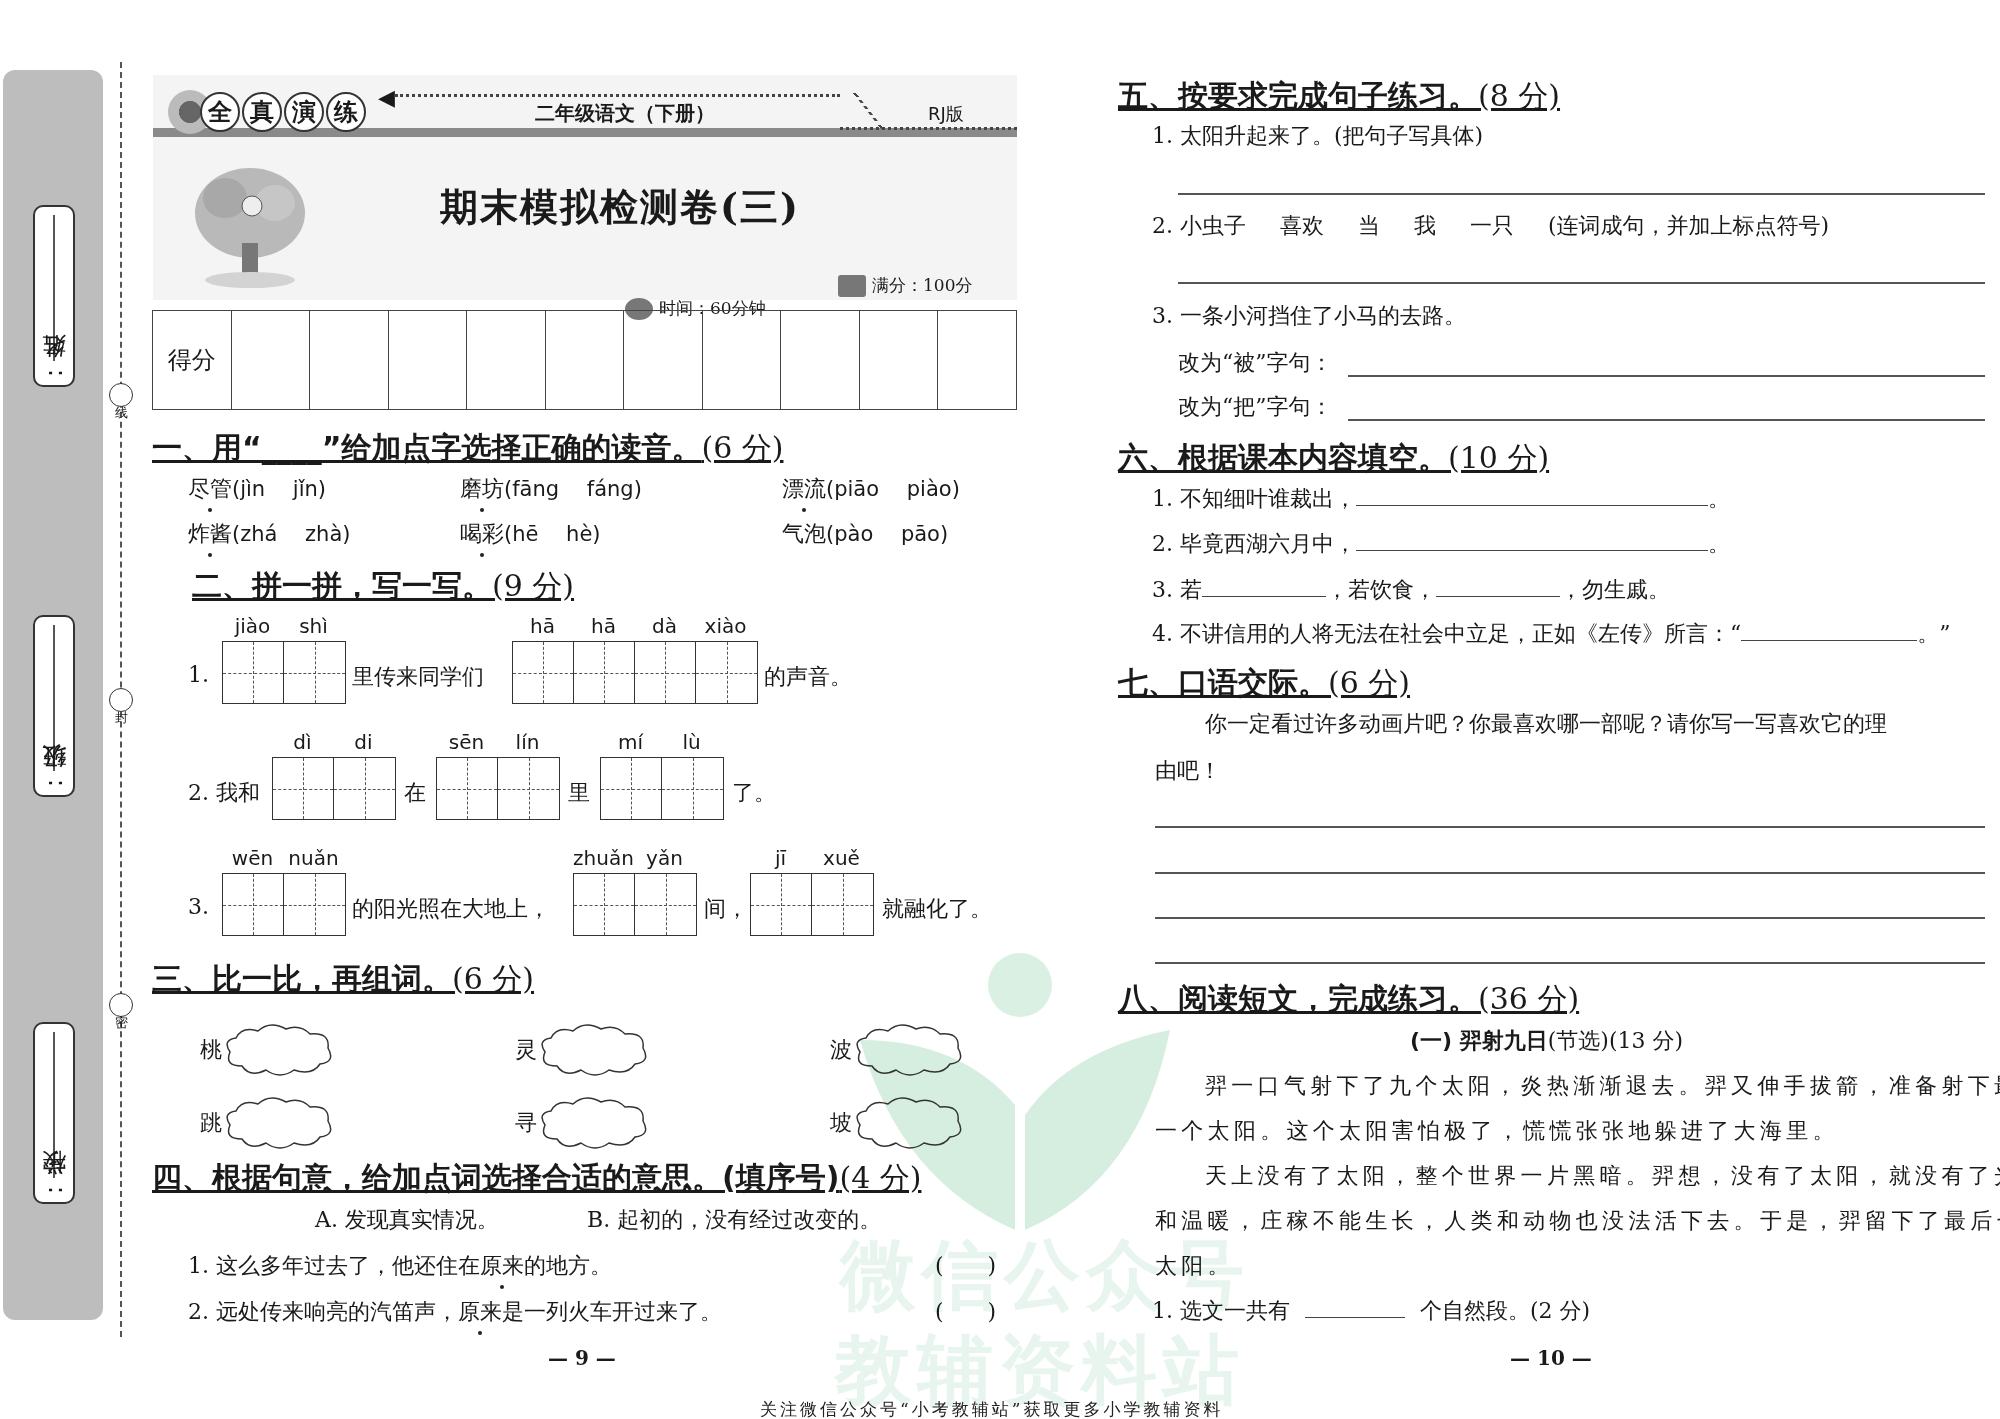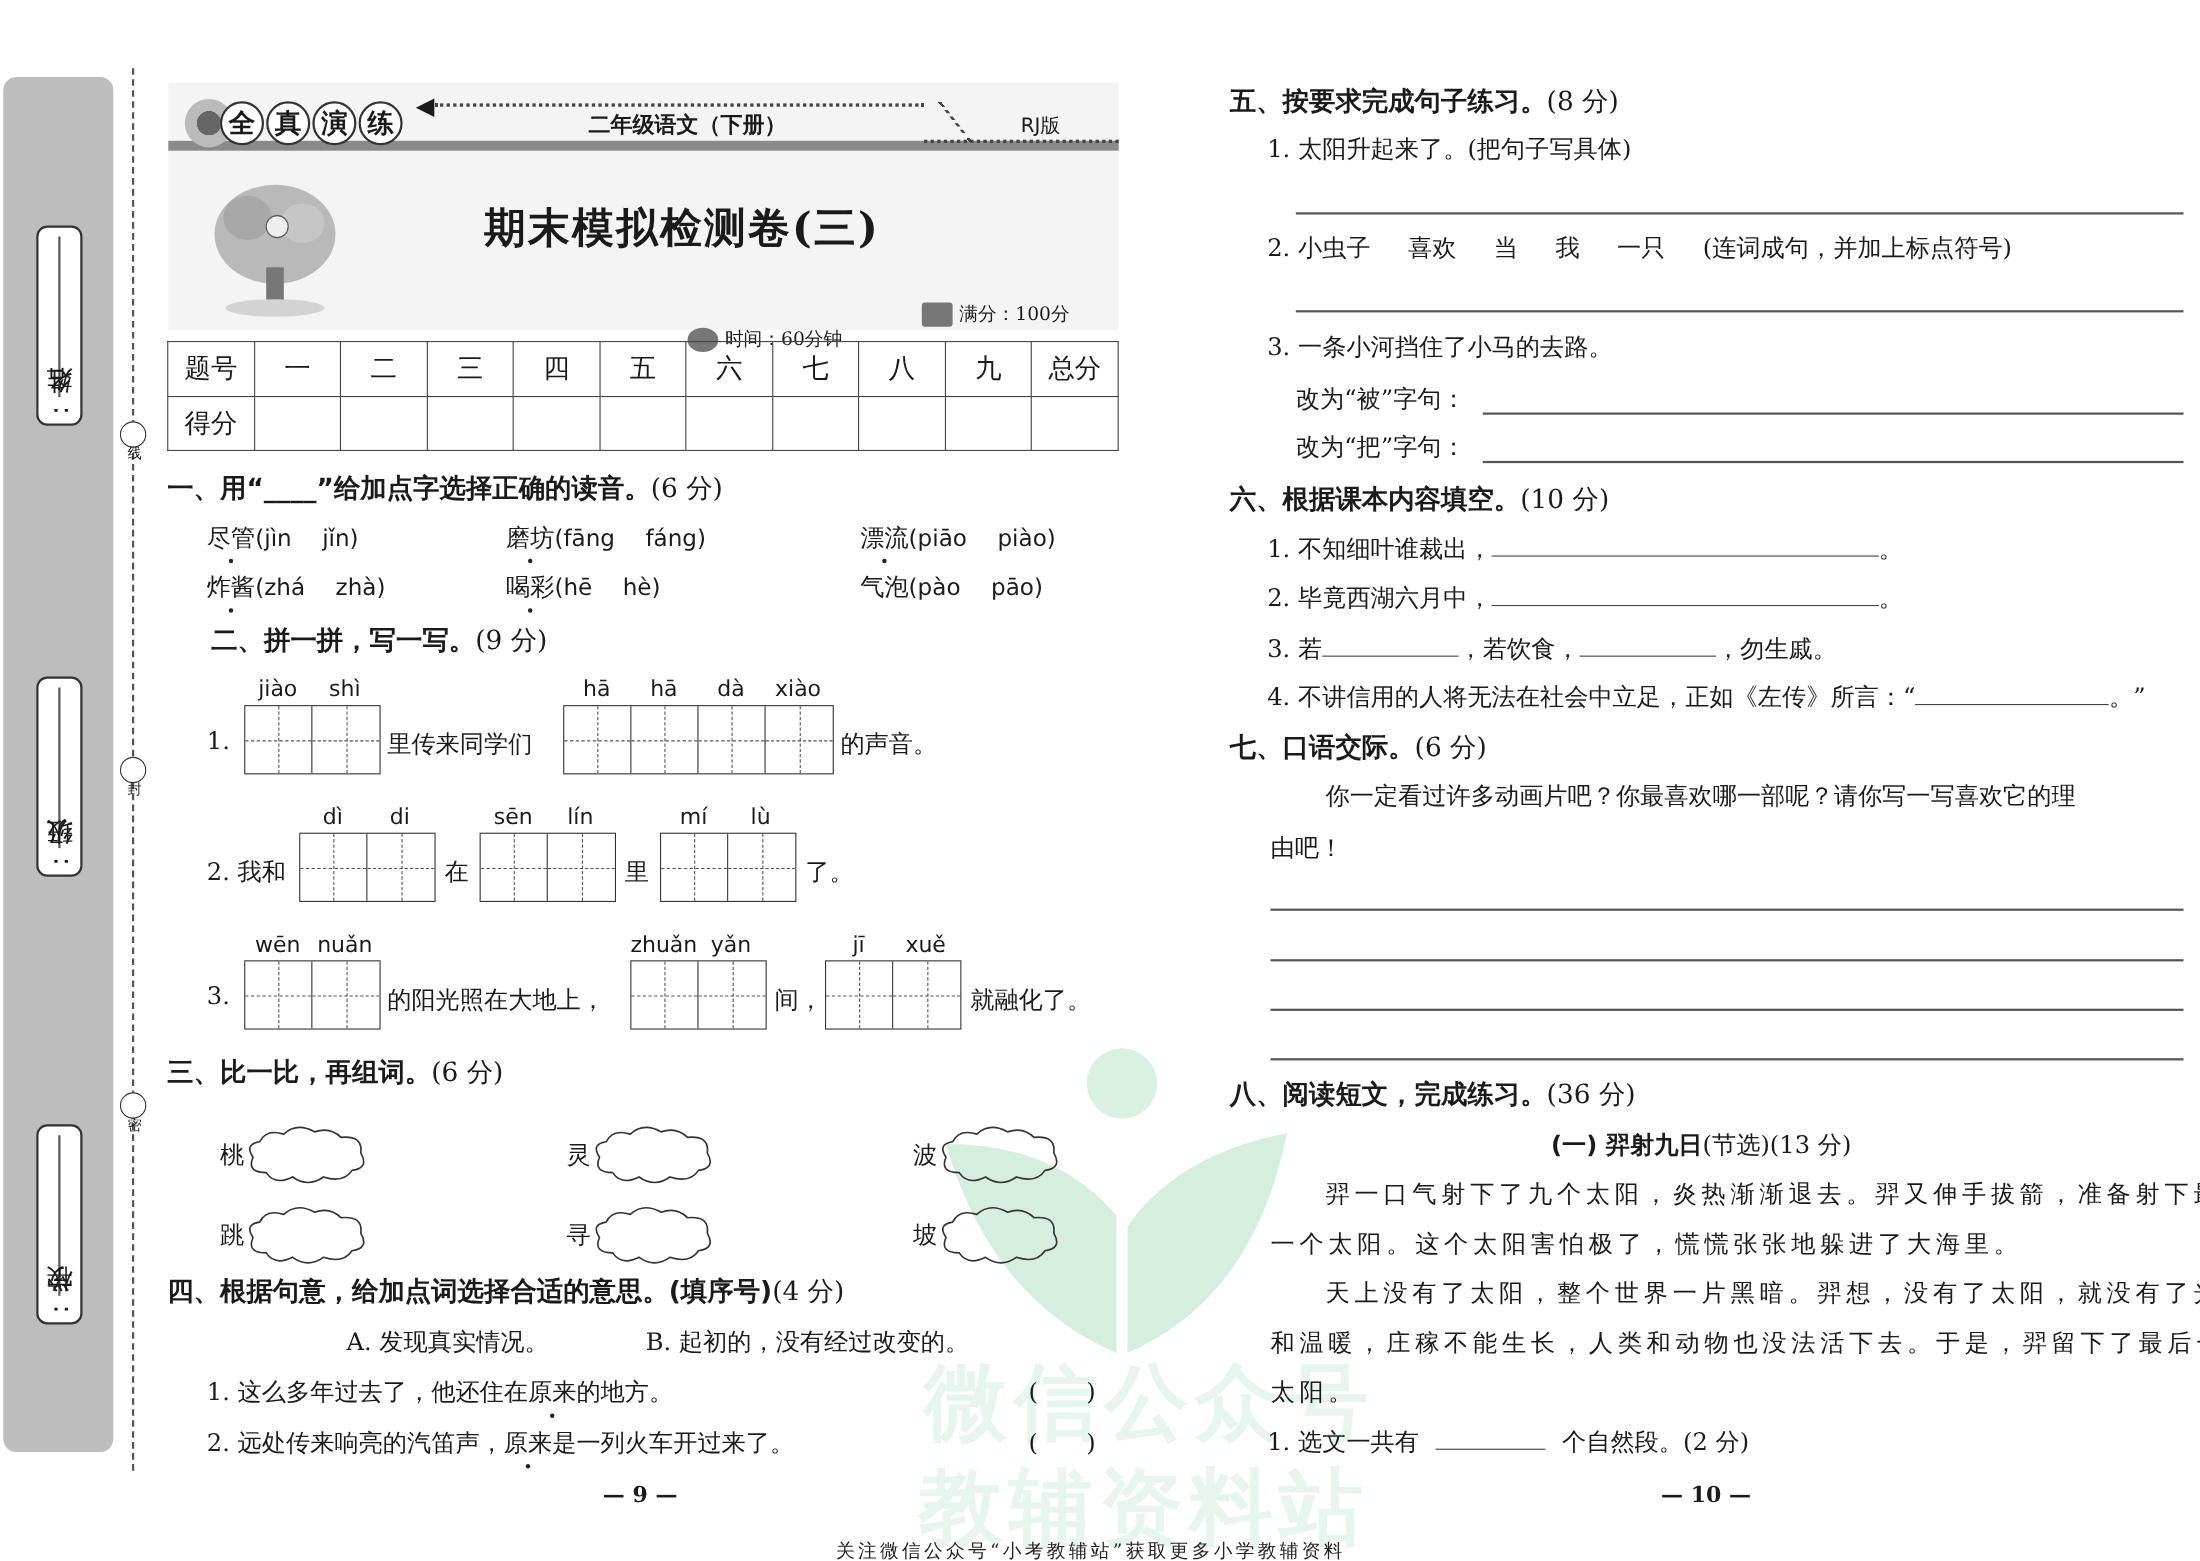--- a/index.html
+++ b/index.html
@@ -38,21 +38,21 @@
   .tree { left: 190px; top: 158px; width: 120px; height: 130px; }
   .title { left: 440px; top: 182px; font-size: 38px; font-weight: bold; letter-spacing: 2px; }
   .meta { top: 274px; font-size: 17px; display: flex; align-items: center; gap: 6px; }
   .meta .ic { width: 28px; height: 22px; border-radius: 50%; background: #777; display: inline-block; }
 
   
   table.score { position: absolute; left: 152px; top: 310px; width: 865px; height: 100px; border-collapse: collapse; }
   table.score td { border: 1.5px solid #444; text-align: center; font-size: 24px; width: 78.6px; }
 
   
-  .sec { font-size: 24px; font-weight: bold; font-family: "DejaVu Sans", sans-serif; }
+  .sec { font-size: 30px; font-weight: bold; font-family: "DejaVu Sans", sans-serif; text-decoration: underline; }
   .sec .pts { font-weight: normal; font-family: "DejaVu Serif", serif; }
   .txt { font-size: 22px; white-space: nowrap; }
   .dotted-char { position: relative; display: inline-block; }
   .dotted-char::after { content: ""; position: absolute; left: 50%; bottom: -8px; width: 4px; height: 4px; background: #222; border-radius: 50%; transform: translateX(-50%); }
   .py { font-family: "DejaVu Sans", sans-serif; font-size: 21px; }
 
   
   .grid { display: flex; border: 1.5px solid #333; height: 63px; }
   .grid .cell { width: 61px; height: 100%; position: relative; border-right: 1.5px solid #333; }
   .grid .cell:last-child { border-right: none; }
@@ -124,33 +124,20 @@
   <span class="ic"></span>
   <span>时间：60分钟</span>
 </div>
 <div class="abs meta" style="left:838px;">
   <span class="ic" style="border-radius:3px;"></span>
   <span>满分：100分</span>
 </div>
 
 <table class="score">
   <tbody>
-      <tr>
-    <td>题号</td>
-    <td>一</td>
-    <td>二</td>
-    <td>三</td>
-    <td>四</td>
-    <td>五</td>
-    <td>六</td>
-    <td>七</td>
-    <td>八</td>
-    <td>九</td>
-    <td>总分</td>
-  </tr>
   <tr>
     <td>得分</td>
     <td></td>
     <td></td>
     <td></td>
     <td></td>
     <td></td>
     <td></td>
     <td></td>
     <td></td>

